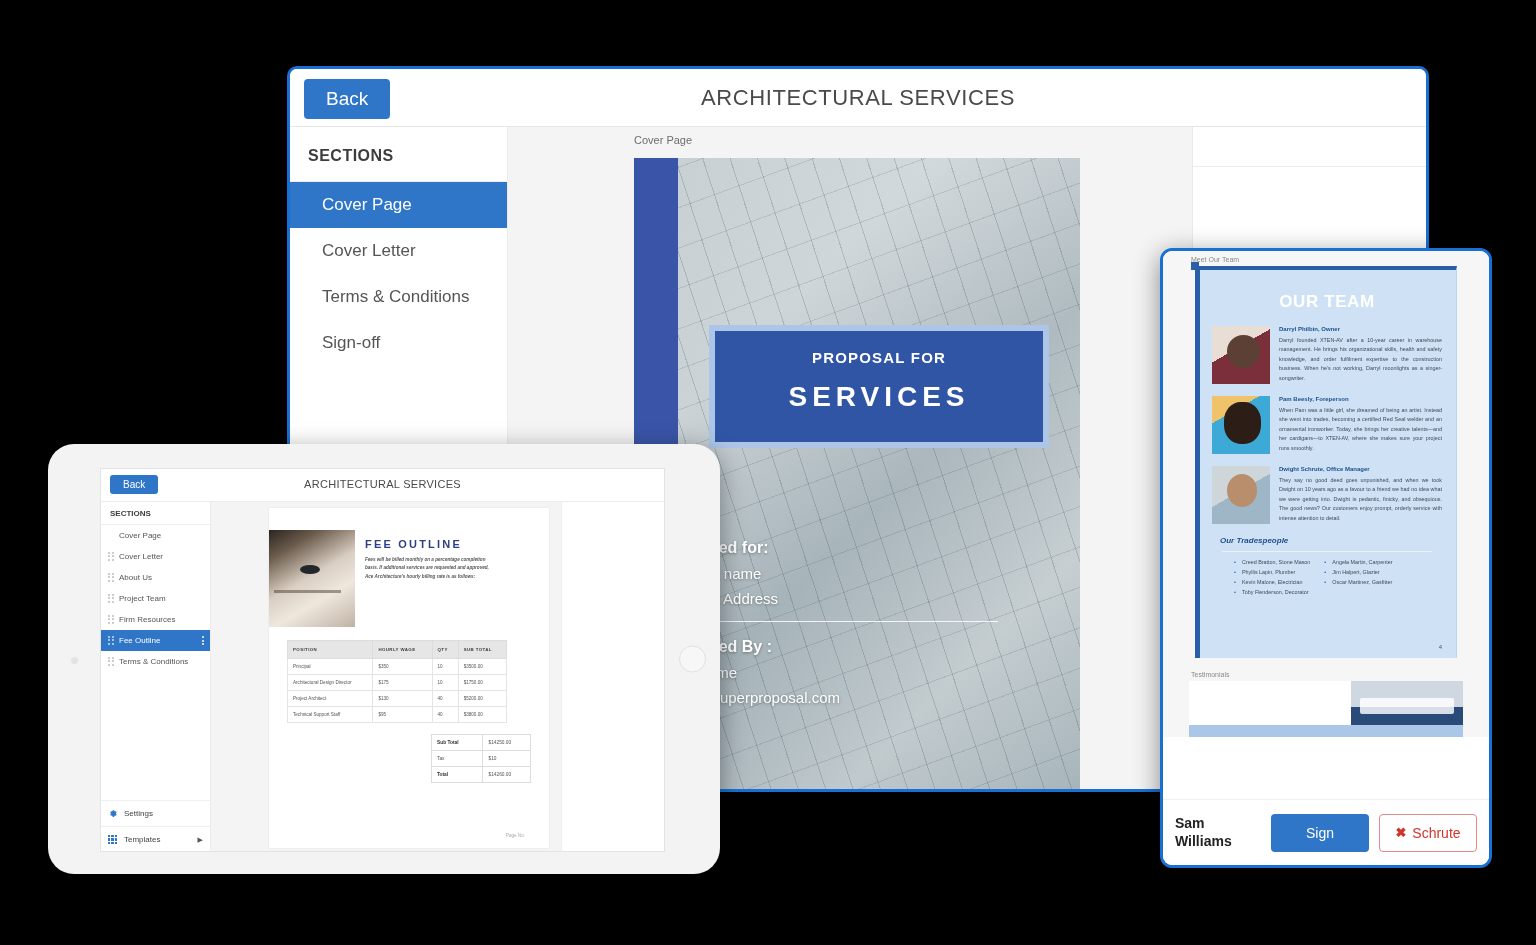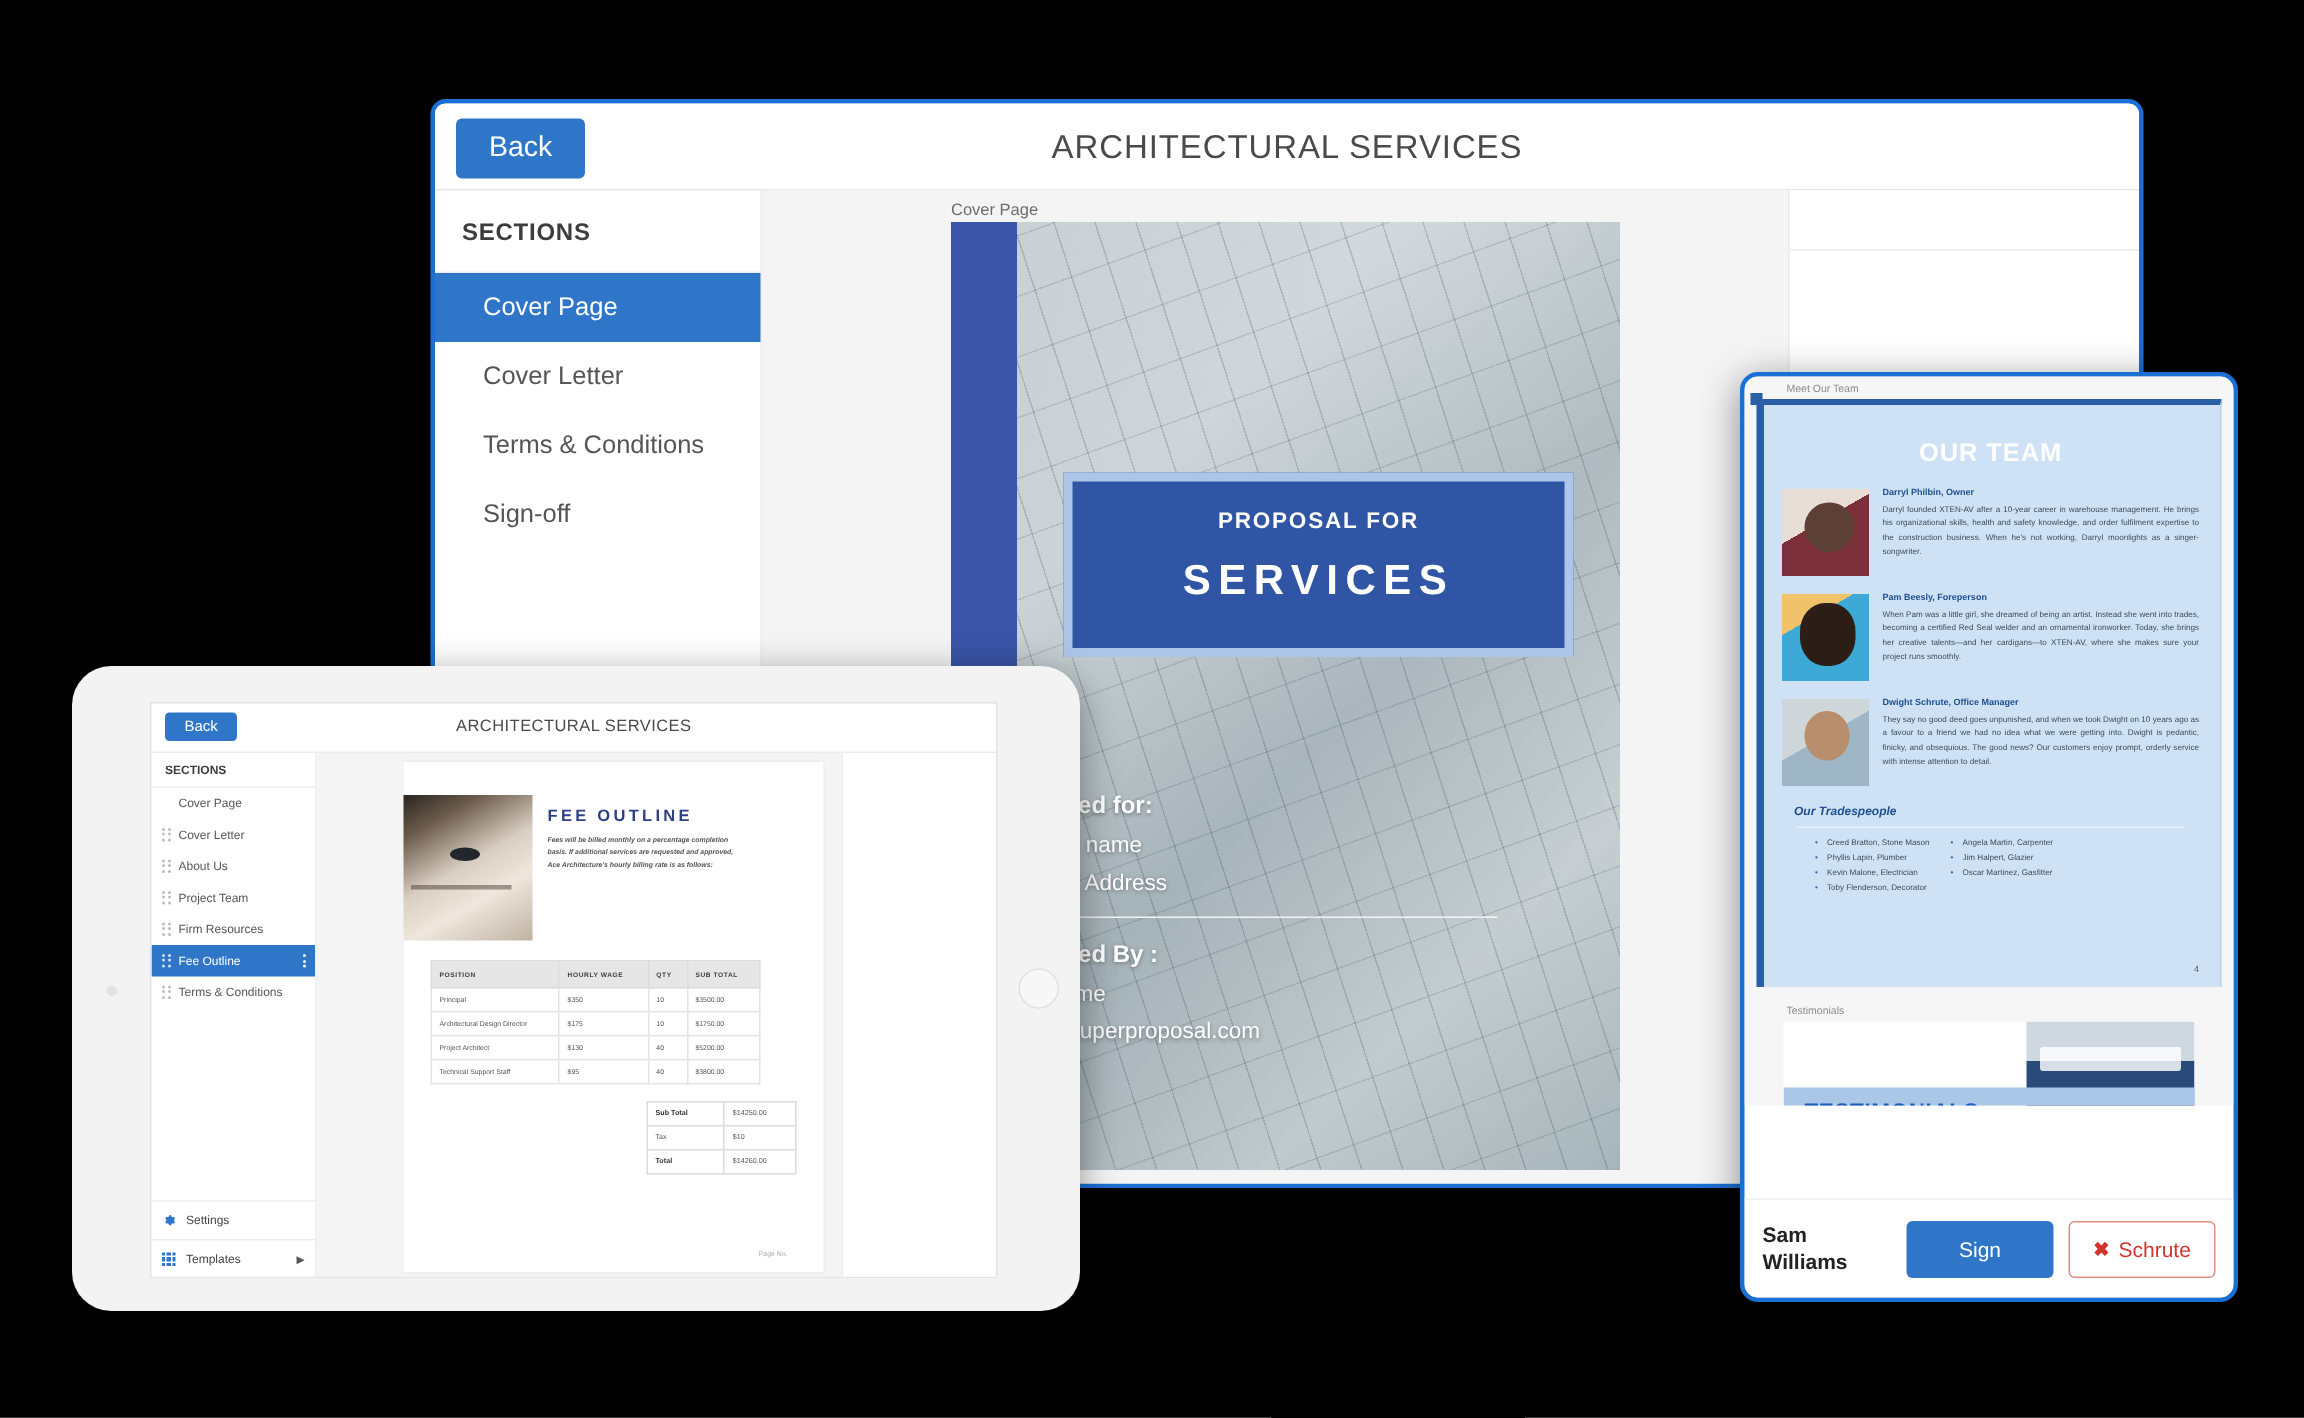--- a/index.html
+++ b/index.html
@@ -55,21 +55,21 @@
   .d-item.active { background: #2f76c8; color: #fff; }
   .d-canvas {
     flex: 1; background: #f4f4f4; position: relative;
     padding: 14px 0 0 0;
   }
   .cover-label {
     position: absolute; left: 126px; top: 7px;
     font-size: 11px; color: #6d6d6d;
   }
   .cover-page {
-    position: absolute; left: 126px; top: 21px;
+    position: absolute; left: 126px; top: 31px;
     width: 446px; height: 632px;
     background: linear-gradient(135deg,#a9b6bb 0%,#c3ccd0 28%,#9fadb3 55%,#cfd6d8 78%,#b4c0c4 100%);
     overflow: hidden;
   }
   .glass-tex {
     position: absolute; inset: 0;
     background:
       repeating-linear-gradient(72deg, rgba(40,60,70,.20) 0 1px, rgba(255,255,255,0) 1px 26px),
       repeating-linear-gradient(-20deg, rgba(30,50,60,.13) 0 1px, rgba(255,255,255,0) 1px 38px),
       linear-gradient(160deg, rgba(255,255,255,.34), rgba(120,140,150,.22));
@@ -212,21 +212,21 @@
     background: #fff; border: 3px solid #1a6fd4;
     border-radius: 12px; overflow: hidden;
     box-shadow: 0 6px 26px rgba(0,0,0,.45);
   }
   .m-head { padding: 10px 12px 8px; background: #fff; }
   .m-title { font-size: 15px; font-weight: bold; color: #3c3c3c; }
   .m-amount { font-size: 13px; font-weight: bold; color: #3c3c3c; margin-top: 3px; }
   .m-scroll { background: #f6f6f6; height: 486px; position: relative; overflow: hidden; }
   .m-sec-label { font-size: 7px; color: #8a8a8a; padding: 5px 0 3px 28px; }
   .team-page {
-    margin: 0 8px; background: #cfe2f5;
+    margin: 0 32px; background: #cfe2f5;
     border-left: 5px solid #2a5fa8; border-top: 4px solid #2a5fa8;
     border-right: 1px solid #bcd6ef; position: relative; height: 392px;
     padding: 14px 14px 0 12px;
   }
   .team-page::before {
     content:""; position: absolute; left: -9px; top: -8px;
     width: 8px; height: 8px; background: #2a5fa8;
   }
   .our-team { text-align: center; color: #fff; font-size: 17px; font-weight: bold;
               letter-spacing: .6px; margin: 8px 0 14px; }

